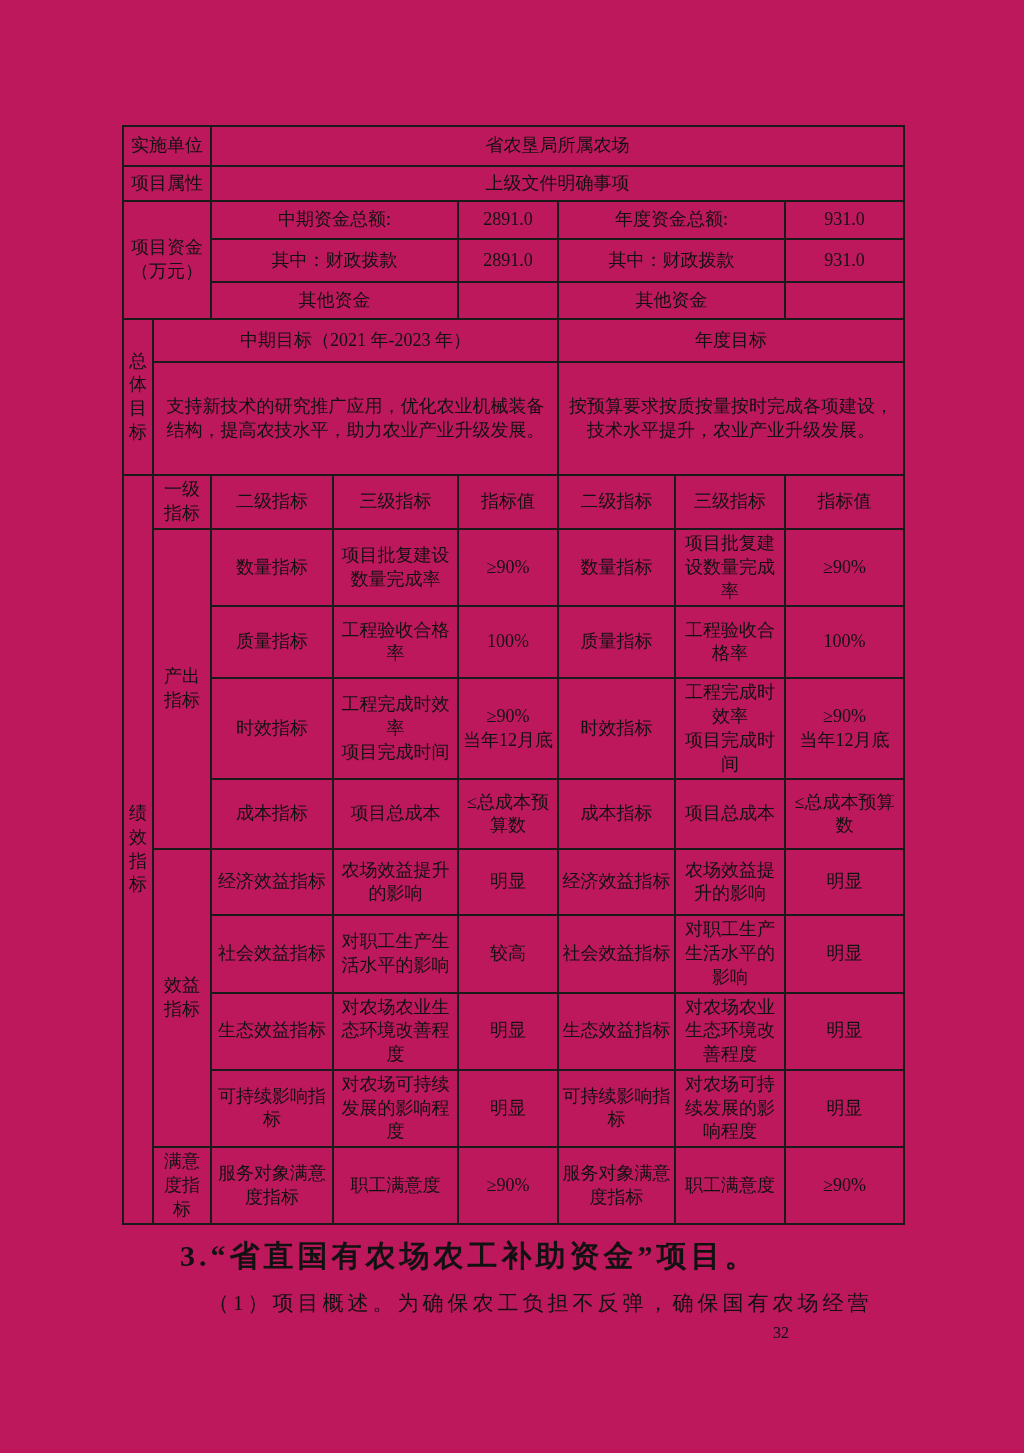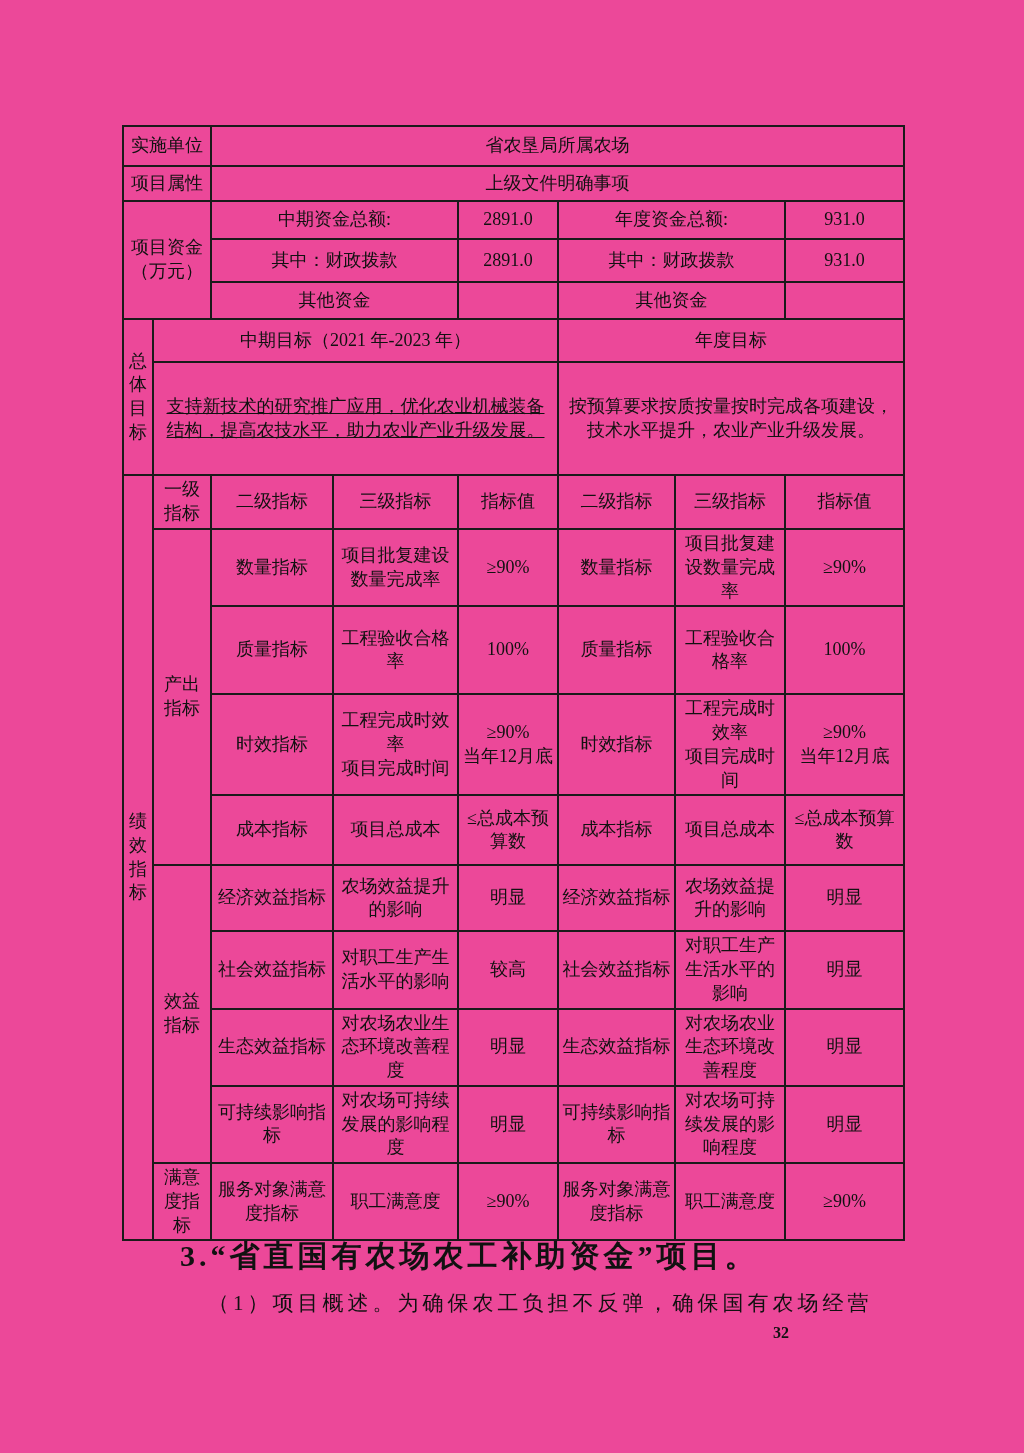--- a/index.html
+++ b/index.html
@@ -1,50 +1,50 @@
 <!DOCTYPE html>
 <html><head>
 <meta charset="utf-8">
 <style>
   html,body{margin:0;padding:0;}
   body{
     width:1024px;height:1453px;background:#ffffff;position:relative;
     font-family:"Liberation Serif","DejaVu Serif",serif;
     color:#111;
   }
-  .page{position:absolute;inset:0;background:#ec4899;}
+  .page{position:absolute;inset:0;background:#be185d;}
   table.doc{
     position:absolute;left:122px;top:125px;width:781px;
     border-collapse:collapse;table-layout:fixed;
   }
   table.doc td{
     border:2px solid #1a1a1a;
     font-size:18px;line-height:1.32;
     text-align:center;vertical-align:middle;
     padding:2px;white-space:pre-line;overflow:hidden;
   }
   td.lft{text-align:left;padding-left:4px;}
   td.rgt{text-align:right;padding-right:5px;}
   td.l3m{text-align:left;padding:2px 2px 2px 3px;margin-left:40px;}
   td.l3y{text-align:left;padding:2px 2px 2px 4px;}
   td.vert{line-height:1.7;padding:0 1px;}
   td.goalhead{font-size:18px;}
-  td.goalmid{text-align:left;font-size:17px;line-height:1.8;padding:4px 3px;text-decoration:underline;}
+  td.goalmid{text-align:left;font-size:17px;line-height:1.8;padding:4px 3px;}
   td.goalyear{text-align:center;font-size:17px;line-height:1.8;padding:4px 3px;}
   .footer-heading{
     position:absolute;left:180px;top:1236px;
     font-size:30px;font-weight:700;letter-spacing:4px;white-space:nowrap;
   }
   .footer-paragraph{
     position:absolute;left:208px;top:1289px;
     font-size:21px;letter-spacing:4px;white-space:nowrap;
   }
   .page-number{
     position:absolute;left:773px;top:1324px;
-    font-size:16px;font-weight:700;
+    font-size:16px;font-weight:400;
   }
 </style>
 </head>
 <body>
 
 <div class="page">
 
   <table class="doc">
     <colgroup>
       <col style="width:30px">
@@ -125,21 +125,21 @@
       <td>数量指标</td>
       <td class="l3m">项目批复建设
 数量完成率</td>
       <td>≥90%</td>
       <td>数量指标</td>
       <td class="l3y">项目批复建
 设数量完成
 率</td>
       <td>≥90%</td>
     </tr>
-    <tr style="height:88px">
+    <tr style="height:72px">
       <td>质量指标</td>
       <td class="l3m">工程验收合格
 率</td>
       <td>100%</td>
       <td>质量指标</td>
       <td class="l3y">工程验收合
 格率</td>
       <td>100%</td>
     </tr>
     <tr style="height:96px">

